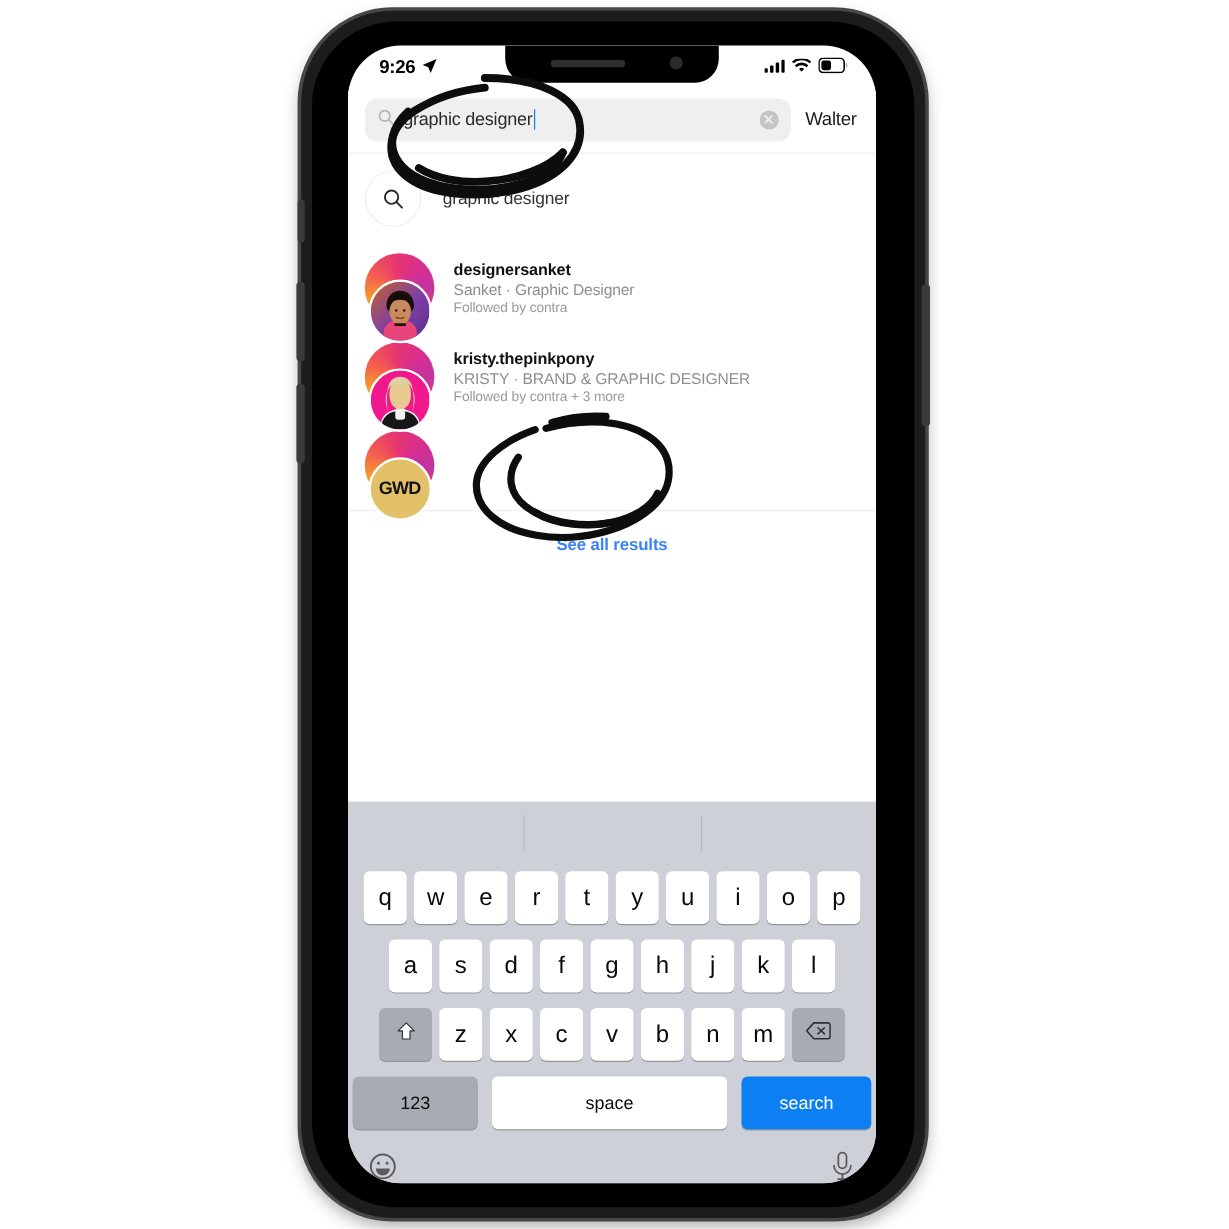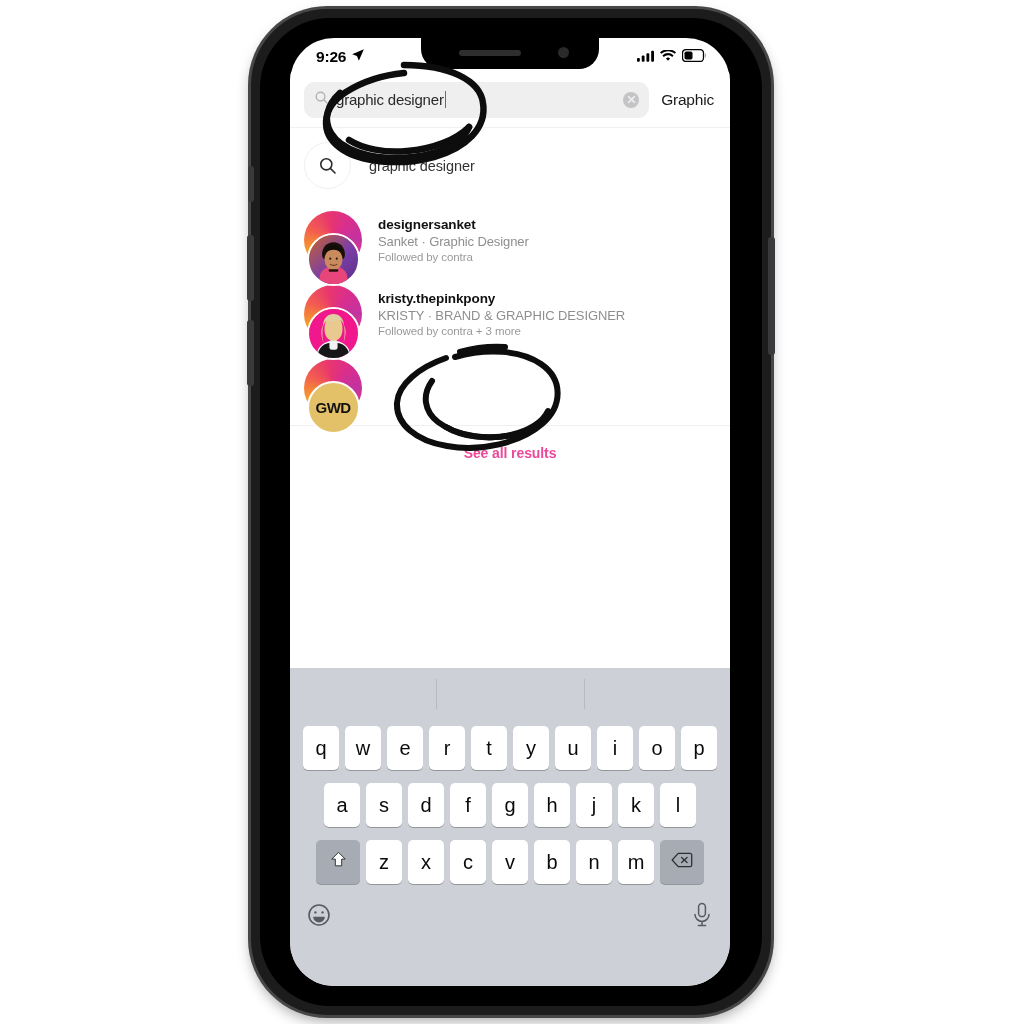--- a/index.html
+++ b/index.html
@@ -122,21 +122,21 @@
   .acct-info{ display:flex; flex-direction:column; gap:2px; min-width:0; }
   .acct-username{ font-size:13.5px; font-weight:700; color:#111; letter-spacing:-.1px; }
   .acct-fullname{ font-size:13px; color:#8e8e8e; letter-spacing:-.1px; }
   .acct-followed{ font-size:11.5px; color:#9a9a9a; letter-spacing:-.1px; }
 
   #see-all-wrap{
     border-top:1px solid #efefef;
     height:54px; display:flex; align-items:center; justify-content:center;
   }
   #see-all-results{
-    font-size:14px; font-weight:700; color:#ec4899; letter-spacing:-.1px;
+    font-size:14px; font-weight:700; color:#3b82f6; letter-spacing:-.1px;
   }
 
   
   #keyboard{
     position:absolute; left:0; bottom:0; width:100%; height:318px;
     background:#cdd0d6; z-index:15;
   }
   #predictive-bar{
     position:relative; height:52px; width:100%;
   }
@@ -245,21 +245,21 @@
         </span>
         <span id="search-value">graphic designer</span>
         <span id="search-caret"></span>
         <span id="search-clear">
           <svg width="9" height="9" viewBox="0 0 10 10" stroke="#efefef" stroke-width="1.7" stroke-linecap="round">
             <line x1="1.8" y1="1.8" x2="8.2" y2="8.2"></line>
               <line x1="8.2" y1="1.8" x2="1.8" y2="8.2"></line>
           </svg>
         </span>
       </div>
-      <div id="cancel-button">Graphic</div>
+      <div id="cancel-button">Walter</div>
     </div>
 
     <div id="results">
 
       <div class="suggest-row">
         <div class="suggest-circle">
           <svg width="19" height="19" viewBox="0 0 24 24" fill="none" stroke="#2b2b2b" stroke-width="2">
             <circle cx="10.5" cy="10.5" r="7"></circle>
               <line x1="15.6" y1="15.6" x2="21.5" y2="21.5" stroke-linecap="round"></line>
           </svg>
@@ -384,20 +384,25 @@
           <span>
             <svg width="22" height="18" viewBox="0 0 26 20" fill="none" stroke="#2e2e33" stroke-width="1.5">
               <path d="M8.5 2.2h14a2 2 0 0 1 2 2v11.6a2 2 0 0 1-2 2h-14L1.4 10z" stroke-linejoin="round"></path>
               <line x1="12.5" y1="7" x2="19" y2="13" stroke-linecap="round"></line>
               <line x1="19" y1="7" x2="12.5" y2="13" stroke-linecap="round"></line>
             </svg>
           </span>
         </div>
       </div>
 
+      <div class="kb-row" id="kb-row-4">
+        <div class="key key-dark" id="key-123">123</div>
+        <div class="key" id="key-space">space</div>
+        <div class="key" id="key-search">search</div>
+      </div>
 
       <div id="kb-bottom">
         <span>
           <svg width="26" height="26" viewBox="0 0 24 24" fill="none" stroke="#5a5a5f" stroke-width="1.5">
             <circle cx="12" cy="12" r="9.2"></circle>
             <circle cx="8.7" cy="9.6" r="1.1" fill="#5a5a5f" stroke="none"></circle>
             <circle cx="15.3" cy="9.6" r="1.1" fill="#5a5a5f" stroke="none"></circle>
             <path d="M6.6 13.6h10.8a5.4 5.4 0 0 1-10.8 0z" fill="#5a5a5f" stroke="none"></path>
           </svg>
         </span>

